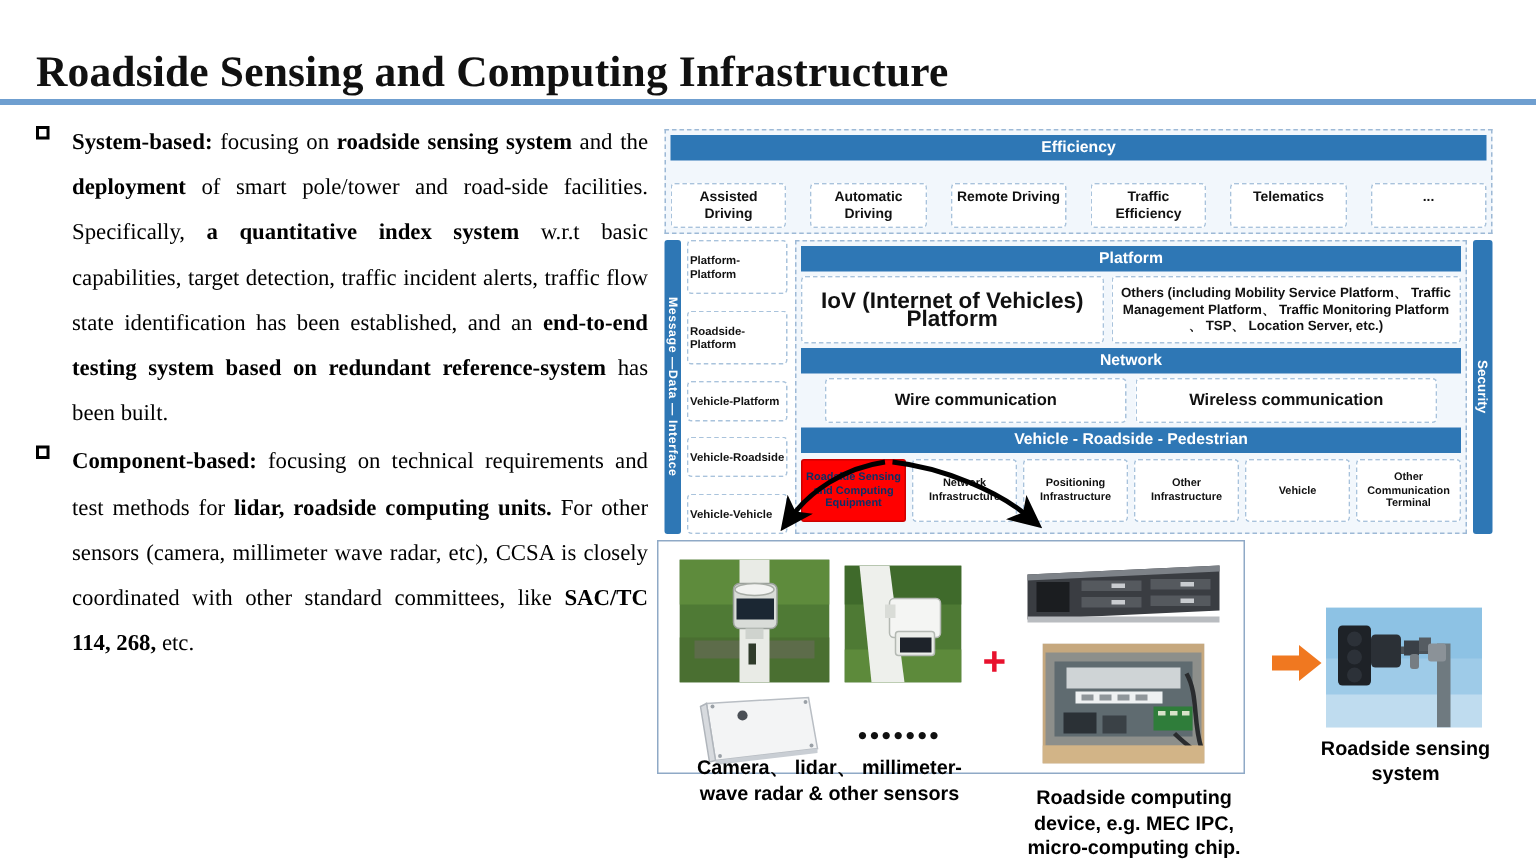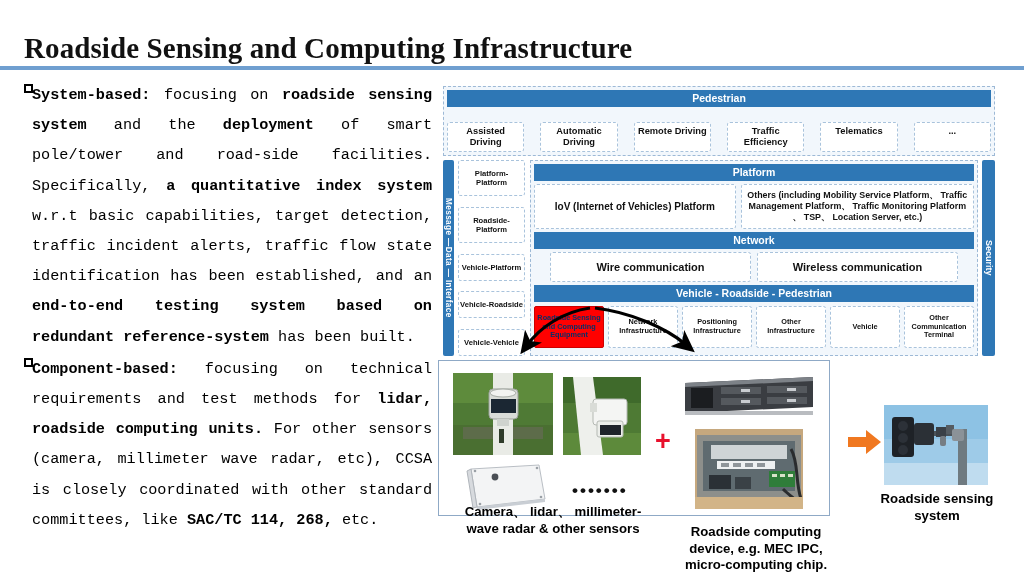--- a/index.html
+++ b/index.html
@@ -24,24 +24,23 @@
     position:absolute;left:24px;top:80px;width:408px;
     font-family:"Liberation Serif", serif;
     font-size:15.2px;color:#000;
   }
   .bullet-block{position:relative;margin-bottom:2px;}
   .bullet-mark{
     position:absolute;left:0px;top:4px;width:9px;height:9px;
     border:2px solid #000;background:#fff;box-sizing:border-box;
   }
   .bullet-body{
-    margin-left:8px;
+    margin-left:24px;
     text-align:justify;
     line-height:30.2px;
-    font-family:Liberation Mono, monospace;
   }
   .b{font-weight:bold;}
   
   .arch{
     position:absolute;left:443px;top:86px;width:552px;height:245px;
     background:#FFFFFF;
     box-sizing:border-box;
   }
   .arch-app-wrap{
     border:1px dashed #9DB9D6;background:#F2F7FC;
@@ -67,35 +66,35 @@
   .side-rail span{
     writing-mode:vertical-rl;font-size:8.2px;font-weight:bold;
     letter-spacing:.4px;white-space:nowrap;
   }
   .msg-col{
     width:67px;margin-left:4px;display:flex;flex-direction:column;
     justify-content:space-between;
   }
   .msg-item{
     background:#fff;border:1px dashed #A9C3DC;border-radius:3px;
-    font-size:7.6px;font-weight:bold;color:#111;text-align:center;
+    font-size:7.6px;font-weight:bold;color:#111;
     padding:8px 1px;line-height:9px;
   }
   .stack-col{
     flex:1;margin-left:5px;display:flex;flex-direction:column;
     border:1px dashed #9DB9D6;background:#F2F7FC;padding:3px;
     box-sizing:border-box;
   }
   .plat-row{display:flex;gap:5px;margin:3px 0;}
   .white-box{
     background:#fff;border:1px dashed #A9C3DC;border-radius:3px;
     text-align:center;font-weight:bold;color:#111;
     display:flex;align-items:center;justify-content:center;
   }
-  .iov{flex:0 0 44%;font-size:10px;line-height:12px;padding:6px 3px;}
+  .iov{flex:0 0 44%;font-size:15px;line-height:12px;padding:6px 3px;}
   .others{flex:1;font-size:8.9px;line-height:11px;padding:5px 4px;}
   .net-row{display:flex;gap:6px;margin:3px 16px;}
   .net-box{flex:1;font-size:11px;padding:8px 3px;}
   .infra-row{display:flex;gap:4px;margin-top:4px;}
   .infra-box{
     flex:1;font-size:7.3px;line-height:8.6px;padding:6px 1px;min-height:28px;
   }
   .infra-red{
     background:#FF0000;border:1px solid #CC0000;color:#0B2F66;
     font-weight:bold;border-radius:2px;
@@ -151,21 +150,21 @@
   </div>
   <div class="bullet-block">
     <span class="bullet-mark"></span>
     <div class="bullet-body"><span class="b">Component-based:</span><span> focusing on technical requirements and test methods for </span><span class="b">lidar, roadside computing units.</span><span> For other sensors (camera, millimeter wave radar, etc), CCSA is closely coordinated with other standard committees, like </span><span class="b">SAC/TC 114, 268,</span><span> etc.</span></div>
   </div>
 </div>
 
 <div class="arch">
 
   <div class="arch-app-wrap">
-    <div class="band">Pedestrian</div>
+    <div class="band">Efficiency</div>
     <div class="chips">
         <div class="chip">Assisted Driving</div>
         <div class="chip">Automatic Driving</div>
         <div class="chip">Remote Driving</div>
         <div class="chip">Traffic Efficiency</div>
         <div class="chip">Telematics</div>
         <div class="chip">...</div>
       </div>
   </div>
 

